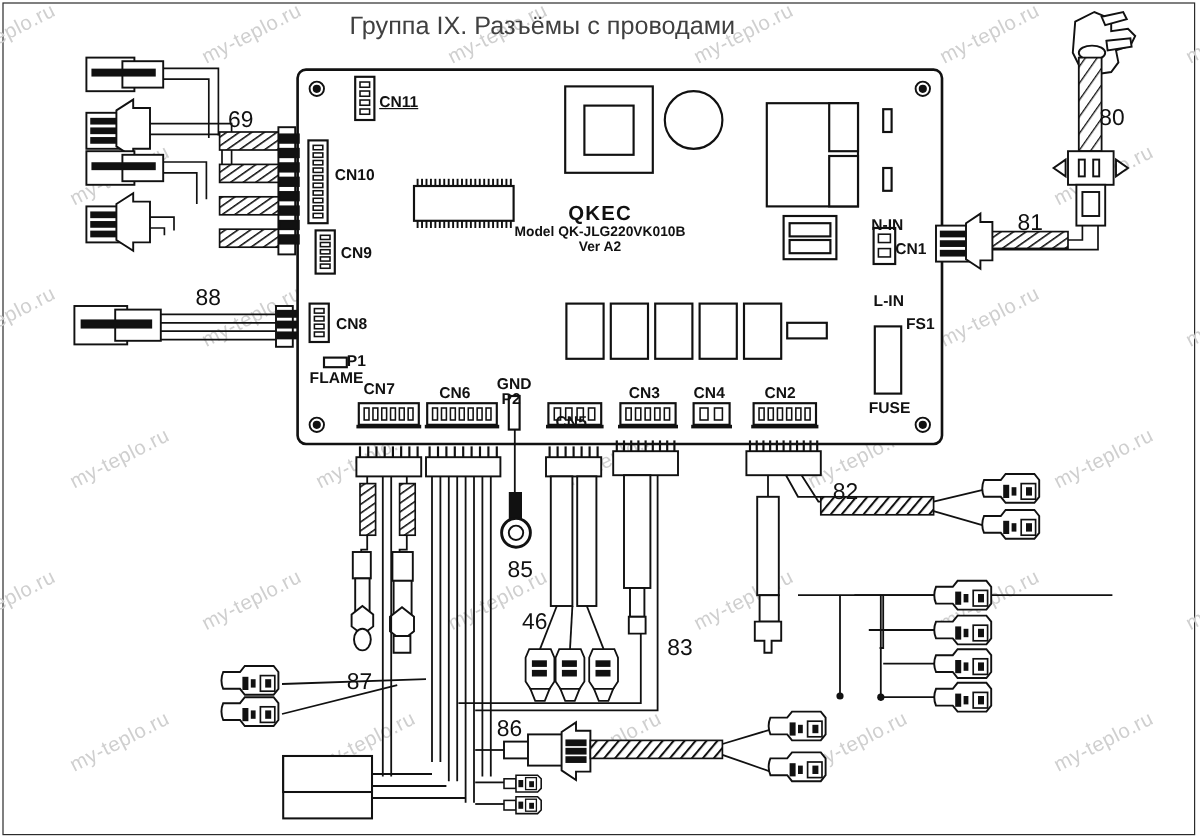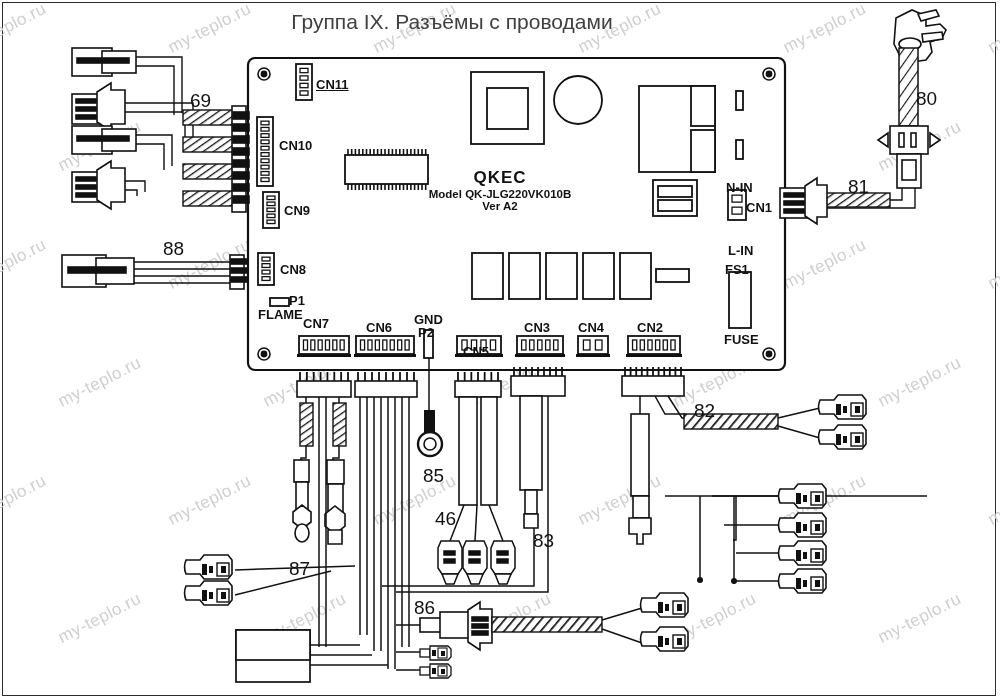--- a/index.html
+++ b/index.html
@@ -610,28 +610,28 @@
       <div class="lbl" style="left: 637px; top: 320px;">CN2</div>
       <div class="lbl" style="left: 705px; top: 200px; margin-left: 41px;">CN1</div>
     </div>
   <div id="boardMarks">
       <div class="lbl" style="left: 289px; top: 293px;">P1</div>
       <div class="lbl" style="left: 258px; top: 307px;">FLAME</div>
       <div class="lbl" style="left: 414px; top: 312px;">GND</div>
       <div class="lbl" style="left: 418px; top: 325px;">P2</div>
       <div class="lbl" style="left: 726px; top: 180px;">N-IN</div>
       <div class="lbl" style="left: 728px; top: 223px; margin-top: 20px;">L-IN</div>
-      <div class="lbl" style="left: 725px; top: 262px;">FS1</div>
+      <div class="lbl" style="left: 755px; top: 262px;">FS1</div>
       <div class="lbl" style="left: 724px; top: 332px;">FUSE</div>
     </div>
   <div id="calloutNums">
       <div class="num" style="left: 916px; top: 88px; text-align: right;">80</div>
       <div class="num" style="left: 848px; top: 176px;">81</div>
       <div class="num" style="left: 694px; top: 400px;">82</div>
-      <div class="num" style="left: 533px; top: 530px;">83</div>
+      <div class="num" style="left: 556px; top: 530px;">83</div>
       <div class="num" style="left: 435px; top: 508px;">46</div>
       <div class="num" style="left: 423px; top: 465px;">85</div>
       <div class="num" style="left: 414px; top: 597px;">86</div>
       <div class="num" style="left: 289px; top: 558px;">87</div>
       <div class="num" style="left: 163px; top: 238px;">88</div>
       <div class="num" style="left: 190px; top: 90px;">69</div>
     </div>
 
   <div class="brand" style="left:400px;top:168px;width:200px;">
     <div class="b1">QKEC</div>

